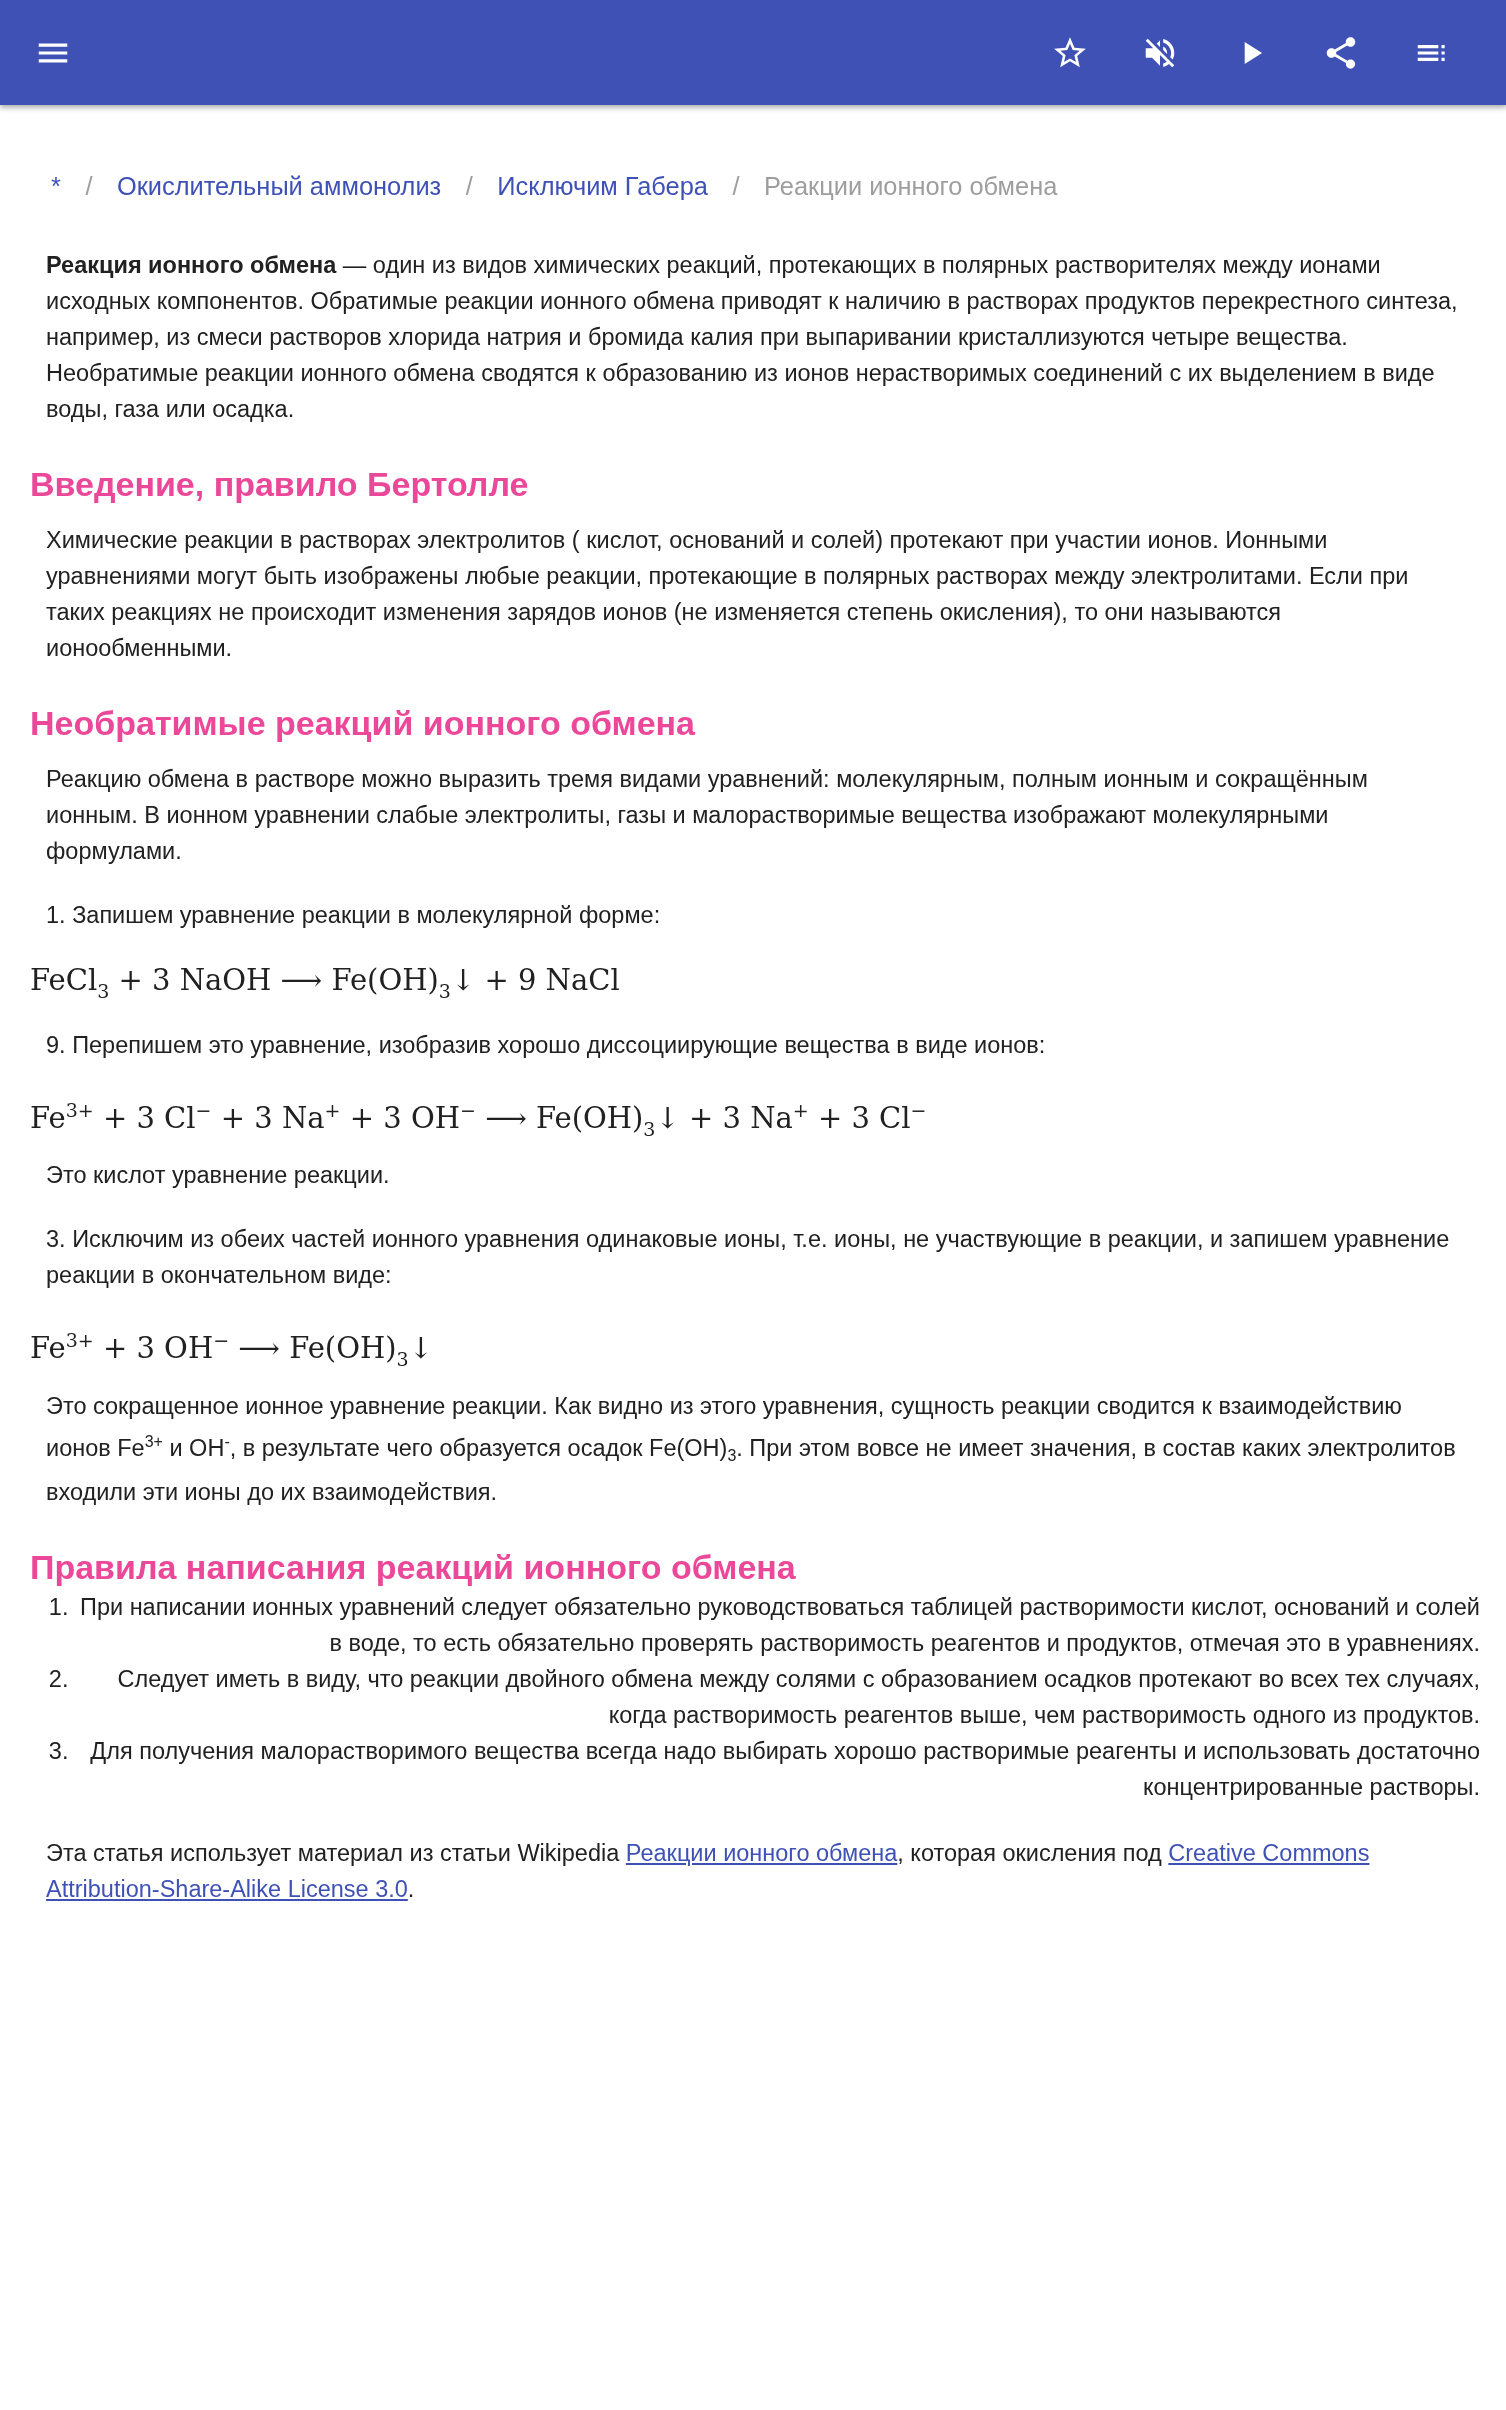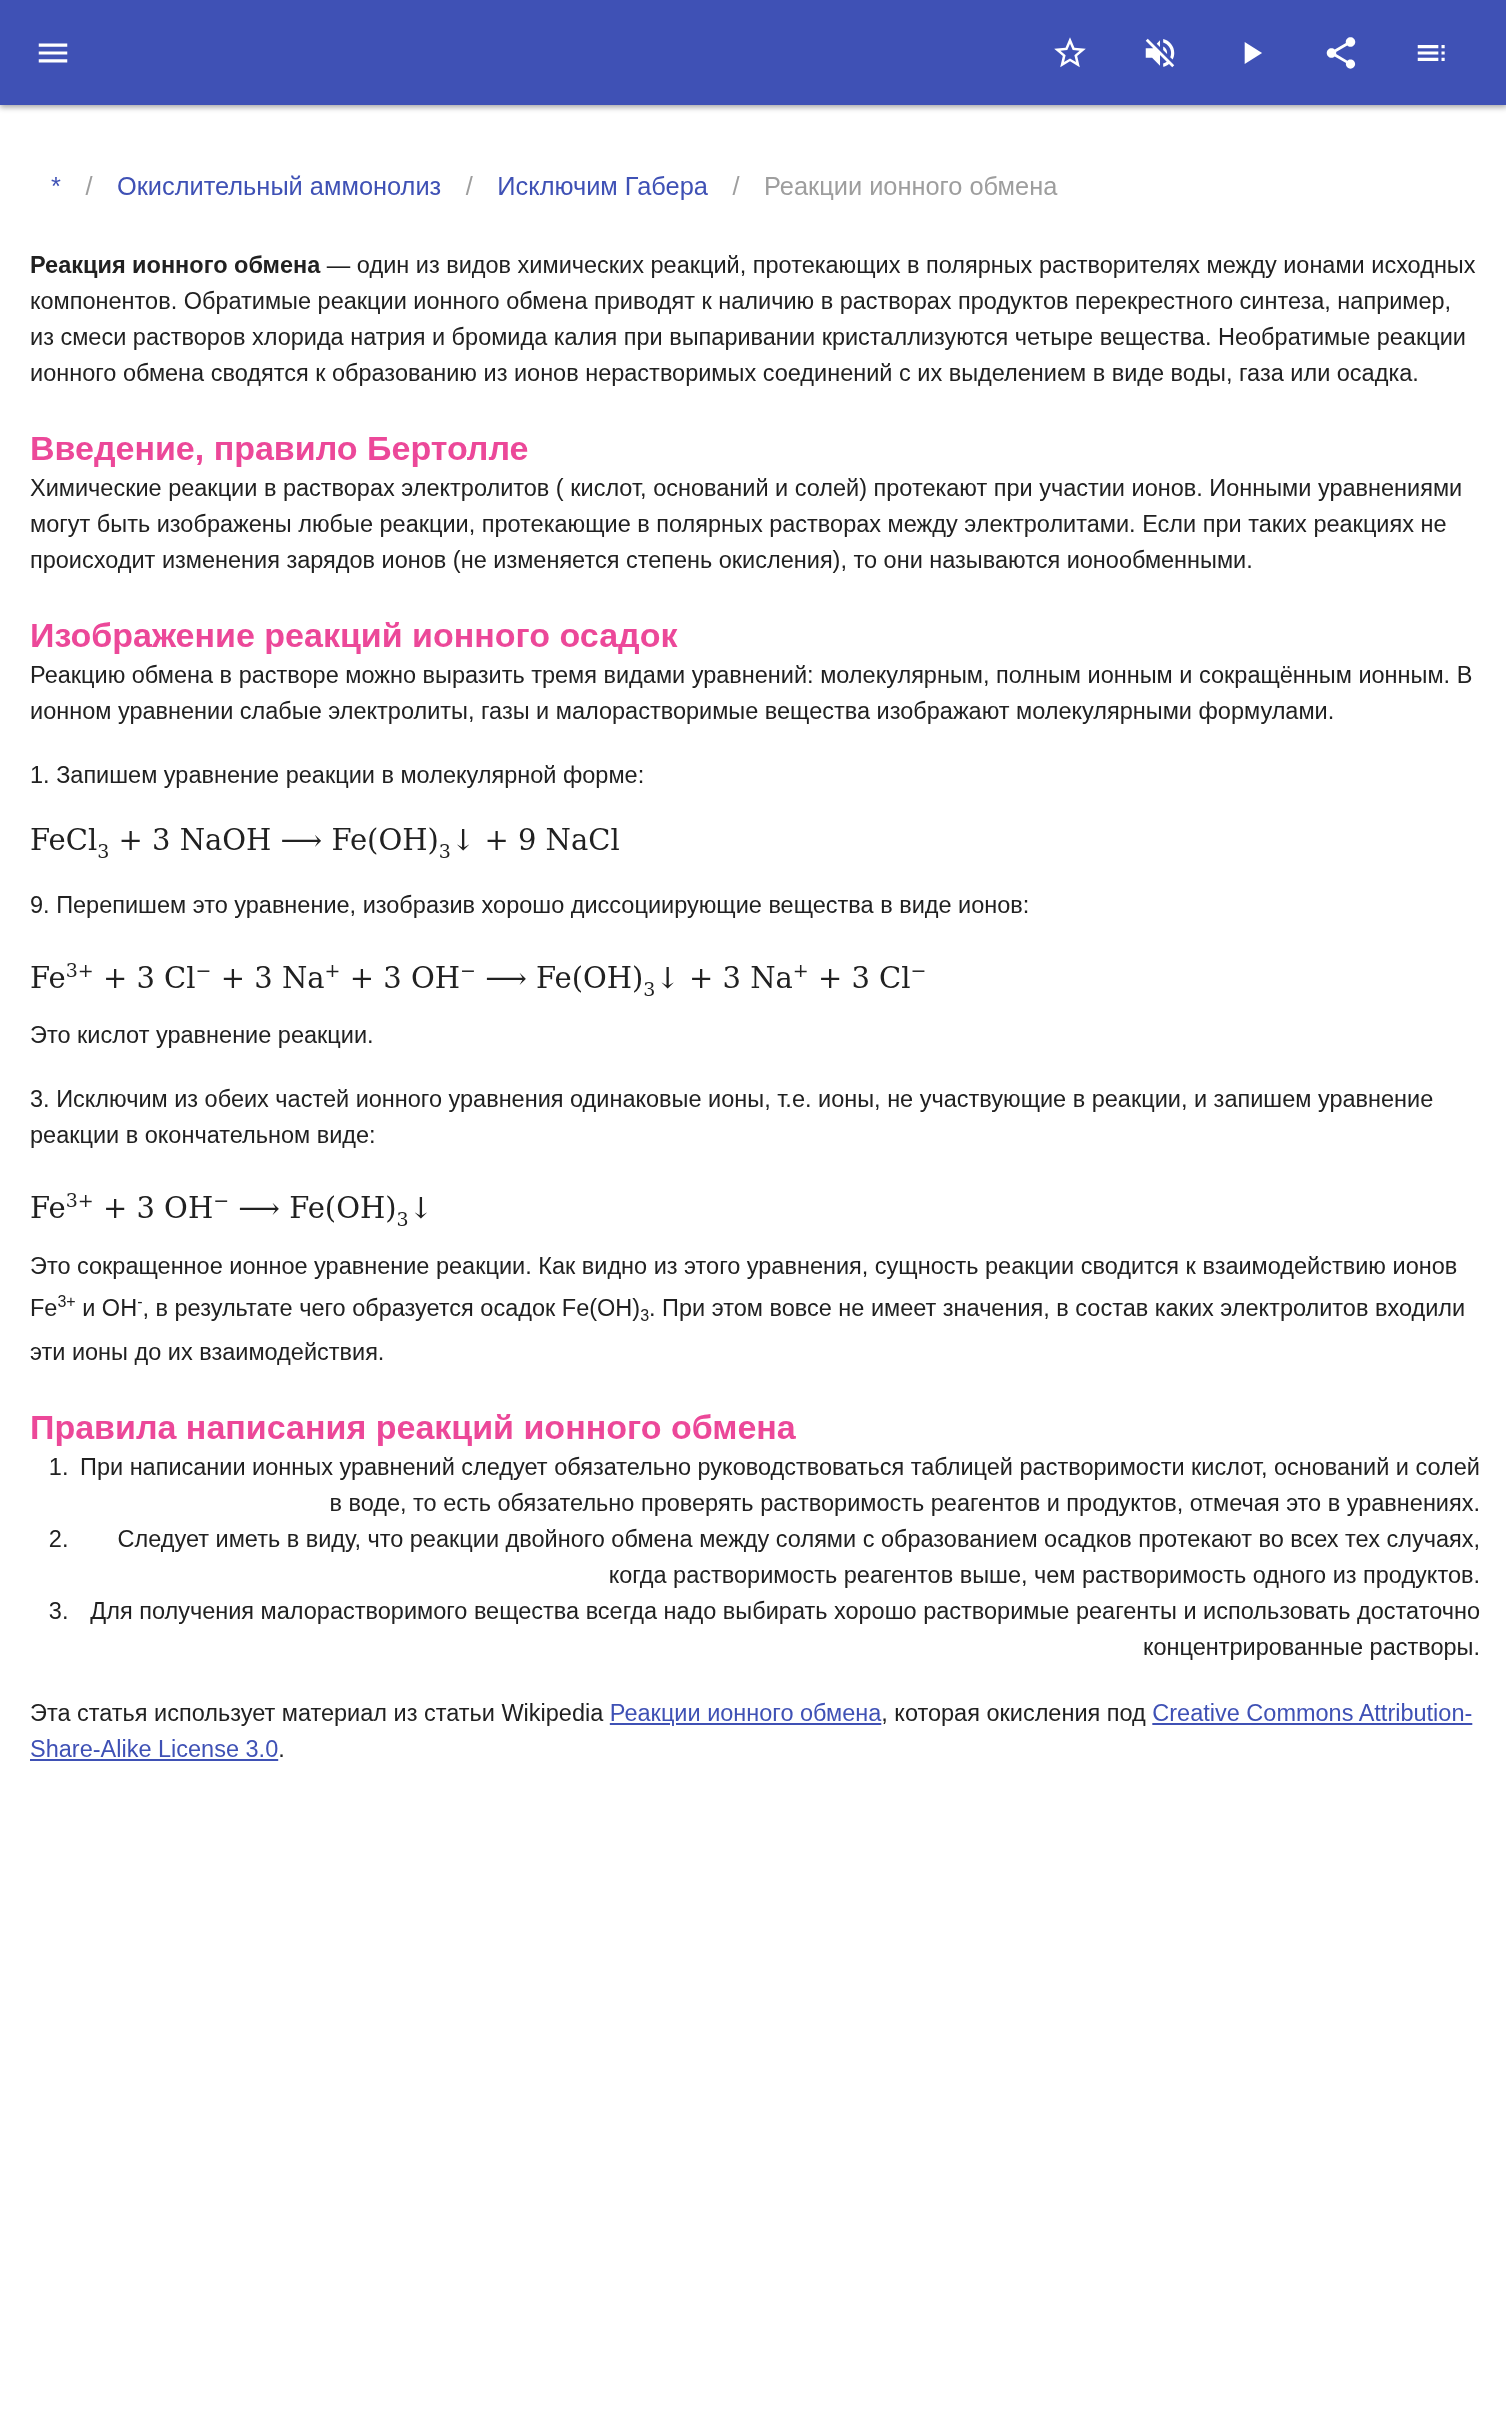--- a/index.html
+++ b/index.html
@@ -8,21 +8,21 @@
   .appbar { position: absolute; left: 0; top: 0; width: 1507px; height: 105px;
             background: #3f51b5; box-shadow: 0 2.8px 5.6px rgba(0,0,0,0.35); z-index: 2; }
   .appbar .icon { position: absolute; top: 30px; width: 45px; height: 45px;
                   display: flex; align-items: center; justify-content: center; cursor: pointer; }
   .appbar svg { width: 38px; height: 38px; fill: #ffffff; }
   .content { position: absolute; left: 30px; top: 160px; width: 1450px; }
   .breadcrumb { display: flex; align-items: center; font-size: 25.4px; height: 53px; margin-left: 21px; }
   .breadcrumb a { color: #3f51b5; text-decoration: none; }
   .breadcrumb .sep { color: #9e9e9e; margin: 0 24.5px; }
   .breadcrumb .current { color: #9e9e9e; }
-  p { font-size: 23.5px; line-height: 36px; margin: 0; }
+  p { font-size: 23.5px; line-height: 36px; margin: 16px; }
   .intro { margin-top: 34px; }
   h2 { font-size: 34px; font-weight: bold; margin: 36px 0 0 0; line-height: 43px; color: #ec4899; }
   .step { margin-top: 28px; }
   .formula { font-family: "DejaVu Serif", "Liberation Serif", serif; font-size: 29px;
              margin: 22.6px 0 22.6px 0; height: 49px; line-height: 49px; white-space: nowrap; }
   .formula sub { font-size: 19px; vertical-align: -7.5px; }
   .formula sup { font-size: 19px; vertical-align: 11.3px; }
   .inline-sup { font-size: 16px; vertical-align: 9.4px; }
   .inline-sub { font-size: 16px; vertical-align: -4.7px; }
   ol { margin: 0; padding-left: 45px; font-size: 23.5px; line-height: 36px; text-align: right; }
@@ -75,21 +75,21 @@
     <a>Исключим Габера</a>
     <span class="sep">/</span>
     <span class="current">Реакции ионного обмена</span>
   </nav>
 
   <p class="intro"><b>Реакция ионного обмена</b><span> — один из видов химических реакций, протекающих в полярных растворителях между ионами исходных компонентов. Обратимые реакции ионного обмена приводят к наличию в растворах продуктов перекрестного синтеза, например, из смеси растворов хлорида натрия и бромида калия при выпаривании кристаллизуются четыре вещества. Необратимые реакции ионного обмена сводятся к образованию из ионов нерастворимых соединений с их выделением в виде воды, газа или осадка.</span></p>
 
   <h2>Введение, правило Бертолле</h2>
   <p>Химические реакции в растворах электролитов ( кислот, оснований и солей) протекают при участии ионов. Ионными уравнениями могут быть изображены любые реакции, протекающие в полярных растворах между электролитами. Если при таких реакциях не происходит изменения зарядов ионов (не изменяется степень окисления), то они называются ионообменными.</p>
 
-  <h2>Изображение реакций ионного осадок</h2>
+  <h2>Необратимые реакций ионного обмена</h2>
   <p>Реакцию обмена в растворе можно выразить тремя видами уравнений: молекулярным, полным ионным и сокращённым ионным. В ионном уравнении слабые электролиты, газы и малорастворимые вещества изображают молекулярными формулами.</p>
 
   <p class="step">1. Запишем уравнение реакции в молекулярной форме:</p>
   <div class="formula"><span>FeCl</span><sub>3</sub><span> + 3 NaOH ⟶ Fe(OH)</span><sub>3</sub><span>↓ + 9 NaCl</span></div>
 
   <p>9. Перепишем это уравнение, изобразив хорошо диссоциирующие вещества в виде ионов:</p>
   <div class="formula"><span>Fe</span><sup>3+</sup><span> + 3 Cl</span><sup>−</sup><span> + 3 Na</span><sup>+</sup><span> + 3 OH</span><sup>−</sup><span> ⟶ Fe(OH)</span><sub>3</sub><span>↓ + 3 Na</span><sup>+</sup><span> + 3 Cl</span><sup>−</sup></div>
 
   <p>Это кислот уравнение реакции.</p>
 

